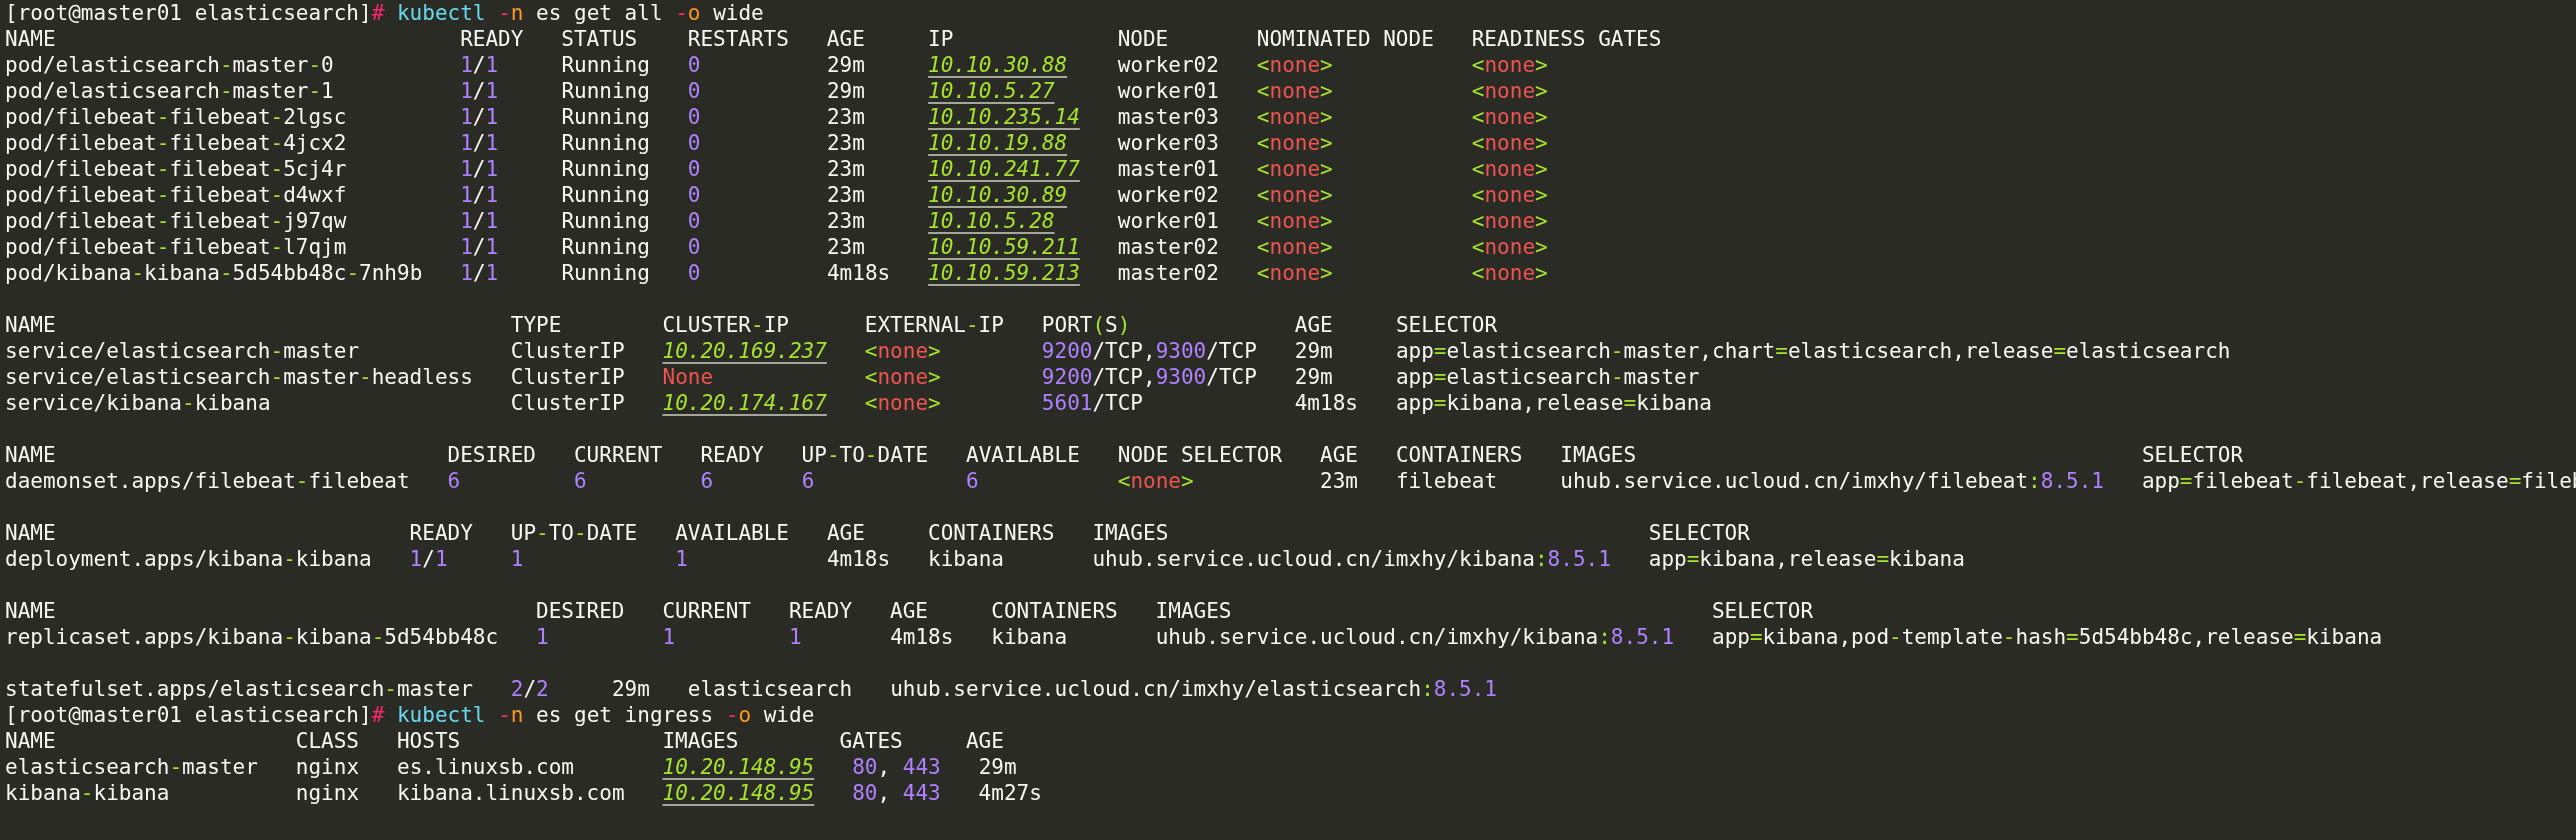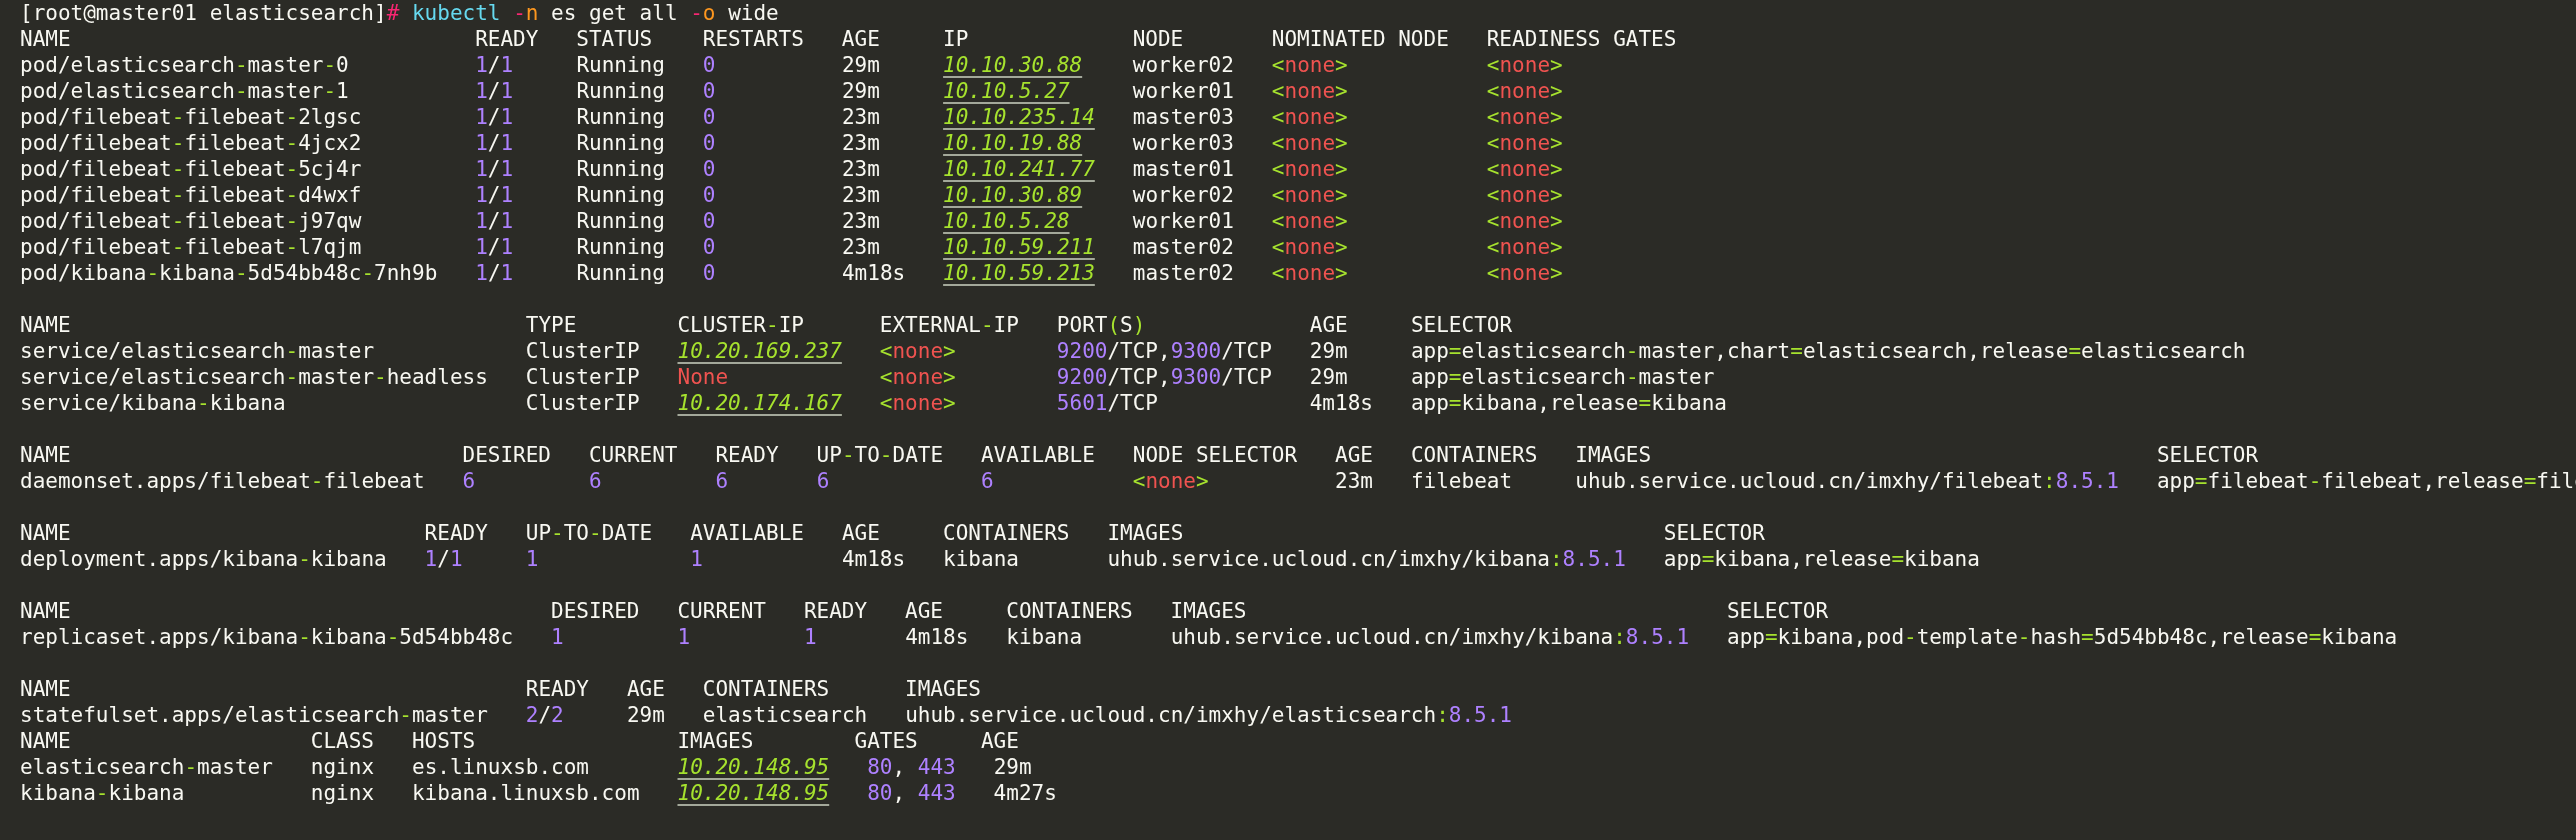--- a/index.html
+++ b/index.html
@@ -8,21 +8,21 @@
     --underline:#a3a89a;
     --cw:12.5px; --lh:26px;
   }
   html,body{margin:0;padding:0;}
   body{
     width:2576px;height:841px;overflow:hidden;
     background:var(--bg);
   }
   .screen{
     width:2576px;height:650px;
-    padding:0 0 0 20px;box-sizing:border-box;
+    padding:0 0 0 5px;box-sizing:border-box;
     font-family:"DejaVu Sans Mono","Liberation Mono",monospace;
     font-size:21px;
     line-height:var(--lh);
     font-weight:500;
   }
   .ln{
     height:var(--lh);
     white-space:pre;
   }
   .tk-t {color:var(--fg);}
@@ -64,19 +64,19 @@
     <div class="ln"></div>
     <div class="ln"><span class="tk-t">NAME</span><span class="tk-t">                               </span><span class="tk-t">DESIRED</span><span class="tk-t">   </span><span class="tk-t">CURRENT</span><span class="tk-t">   </span><span class="tk-t">READY</span><span class="tk-t">   </span><span class="tk-t">UP</span><span class="tk-g">-</span><span class="tk-t">TO</span><span class="tk-g">-</span><span class="tk-t">DATE</span><span class="tk-t">   </span><span class="tk-t">AVAILABLE</span><span class="tk-t">   </span><span class="tk-t">NODE SELECTOR</span><span class="tk-t">   </span><span class="tk-t">AGE</span><span class="tk-t">   </span><span class="tk-t">CONTAINERS</span><span class="tk-t">   </span><span class="tk-t">IMAGES</span><span class="tk-t">                                        </span><span class="tk-t">SELECTOR</span></div>
     <div class="ln"><span class="tk-t">daemonset.apps/filebeat</span><span class="tk-g">-</span><span class="tk-t">filebeat</span><span class="tk-t">   </span><span class="tk-p">6</span><span class="tk-t">         </span><span class="tk-p">6</span><span class="tk-t">         </span><span class="tk-p">6</span><span class="tk-t">       </span><span class="tk-p">6</span><span class="tk-t">            </span><span class="tk-p">6</span><span class="tk-t">           </span><span class="tk-g">&lt;</span><span class="tk-r">none</span><span class="tk-g">&gt;</span><span class="tk-t">          </span><span class="tk-t">23m</span><span class="tk-t">   </span><span class="tk-t">filebeat</span><span class="tk-t">     </span><span class="tk-t">uhub.service.ucloud.cn/imxhy/filebeat</span><span class="tk-g">:</span><span class="tk-p">8.5.1</span><span class="tk-t">   </span><span class="tk-t">app</span><span class="tk-g">=</span><span class="tk-t">filebeat</span><span class="tk-g">-</span><span class="tk-t">filebeat,release</span><span class="tk-g">=</span><span class="tk-t">filebeat</span></div>
     <div class="ln"></div>
     <div class="ln"><span class="tk-t">NAME</span><span class="tk-t">                            </span><span class="tk-t">READY</span><span class="tk-t">   </span><span class="tk-t">UP</span><span class="tk-g">-</span><span class="tk-t">TO</span><span class="tk-g">-</span><span class="tk-t">DATE</span><span class="tk-t">   </span><span class="tk-t">AVAILABLE</span><span class="tk-t">   </span><span class="tk-t">AGE</span><span class="tk-t">     </span><span class="tk-t">CONTAINERS</span><span class="tk-t">   </span><span class="tk-t">IMAGES</span><span class="tk-t">                                      </span><span class="tk-t">SELECTOR</span></div>
     <div class="ln"><span class="tk-t">deployment.apps/kibana</span><span class="tk-g">-</span><span class="tk-t">kibana</span><span class="tk-t">   </span><span class="tk-p">1</span><span class="tk-t">/</span><span class="tk-p">1</span><span class="tk-t">     </span><span class="tk-p">1</span><span class="tk-t">            </span><span class="tk-p">1</span><span class="tk-t">           </span><span class="tk-t">4m18s</span><span class="tk-t">   </span><span class="tk-t">kibana</span><span class="tk-t">       </span><span class="tk-t">uhub.service.ucloud.cn/imxhy/kibana</span><span class="tk-g">:</span><span class="tk-p">8.5.1</span><span class="tk-t">   </span><span class="tk-t">app</span><span class="tk-g">=</span><span class="tk-t">kibana,release</span><span class="tk-g">=</span><span class="tk-t">kibana</span></div>
     <div class="ln"></div>
     <div class="ln"><span class="tk-t">NAME</span><span class="tk-t">                                      </span><span class="tk-t">DESIRED</span><span class="tk-t">   </span><span class="tk-t">CURRENT</span><span class="tk-t">   </span><span class="tk-t">READY</span><span class="tk-t">   </span><span class="tk-t">AGE</span><span class="tk-t">     </span><span class="tk-t">CONTAINERS</span><span class="tk-t">   </span><span class="tk-t">IMAGES</span><span class="tk-t">                                      </span><span class="tk-t">SELECTOR</span></div>
     <div class="ln"><span class="tk-t">replicaset.apps/kibana</span><span class="tk-g">-</span><span class="tk-t">kibana</span><span class="tk-g">-</span><span class="tk-t">5d54bb48c</span><span class="tk-t">   </span><span class="tk-p">1</span><span class="tk-t">         </span><span class="tk-p">1</span><span class="tk-t">         </span><span class="tk-p">1</span><span class="tk-t">       </span><span class="tk-t">4m18s</span><span class="tk-t">   </span><span class="tk-t">kibana</span><span class="tk-t">       </span><span class="tk-t">uhub.service.ucloud.cn/imxhy/kibana</span><span class="tk-g">:</span><span class="tk-p">8.5.1</span><span class="tk-t">   </span><span class="tk-t">app</span><span class="tk-g">=</span><span class="tk-t">kibana,pod</span><span class="tk-g">-</span><span class="tk-t">template</span><span class="tk-g">-</span><span class="tk-t">hash</span><span class="tk-g">=</span><span class="tk-t">5d54bb48c,release</span><span class="tk-g">=</span><span class="tk-t">kibana</span></div>
     <div class="ln"></div>
-    <div class="ln"><span class="tk-t">NAME</span><span class="tk-t">                                    </span><span class="tk-t">READY</span><span class="tk-t">   </span><span class="tk-t">AGE</span><span class="tk-t">   </span><span class="tk-t">CONTAINERS</span><span class="tk-t">      </span><span class="tk-t">IMAGES</span></div>
     <div class="ln"><span class="tk-t">statefulset.apps/elasticsearch</span><span class="tk-g">-</span><span class="tk-t">master</span><span class="tk-t">   </span><span class="tk-p">2</span><span class="tk-t">/</span><span class="tk-p">2</span><span class="tk-t">     </span><span class="tk-t">29m</span><span class="tk-t">   </span><span class="tk-t">elasticsearch</span><span class="tk-t">   </span><span class="tk-t">uhub.service.ucloud.cn/imxhy/elasticsearch</span><span class="tk-g">:</span><span class="tk-p">8.5.1</span></div>
+    <div class="ln"><span class="tk-t">[root@master01 elasticsearch]</span><span class="tk-pk">#</span><span class="tk-t"> </span><span class="tk-c">kubectl</span><span class="tk-t"> </span><span class="tk-pk">-</span><span class="tk-o">n</span><span class="tk-t"> es get ingress </span><span class="tk-pk">-</span><span class="tk-o">o</span><span class="tk-t"> wide</span></div>
     <div class="ln"><span class="tk-t">NAME</span><span class="tk-t">                   </span><span class="tk-t">CLASS</span><span class="tk-t">   </span><span class="tk-t">HOSTS</span><span class="tk-t">                </span><span class="tk-t">IMAGES</span><span class="tk-t">        </span><span class="tk-t">GATES</span><span class="tk-t">     </span><span class="tk-t">AGE</span></div>
     <div class="ln"><span class="tk-t">elasticsearch</span><span class="tk-g">-</span><span class="tk-t">master</span><span class="tk-t">   </span><span class="tk-t">nginx</span><span class="tk-t">   </span><span class="tk-t">es.linuxsb.com</span><span class="tk-t">       </span><span class="tk-ip">10.20.148.95</span><span class="tk-t">   </span><span class="tk-p">80</span><span class="tk-t">, </span><span class="tk-p">443</span><span class="tk-t">   </span><span class="tk-t">29m</span></div>
     <div class="ln"><span class="tk-t">kibana</span><span class="tk-g">-</span><span class="tk-t">kibana</span><span class="tk-t">          </span><span class="tk-t">nginx</span><span class="tk-t">   </span><span class="tk-t">kibana.linuxsb.com</span><span class="tk-t">   </span><span class="tk-ip">10.20.148.95</span><span class="tk-t">   </span><span class="tk-p">80</span><span class="tk-t">, </span><span class="tk-p">443</span><span class="tk-t">   </span><span class="tk-t">4m27s</span></div>
   </div>
 
 
 </body></html>

